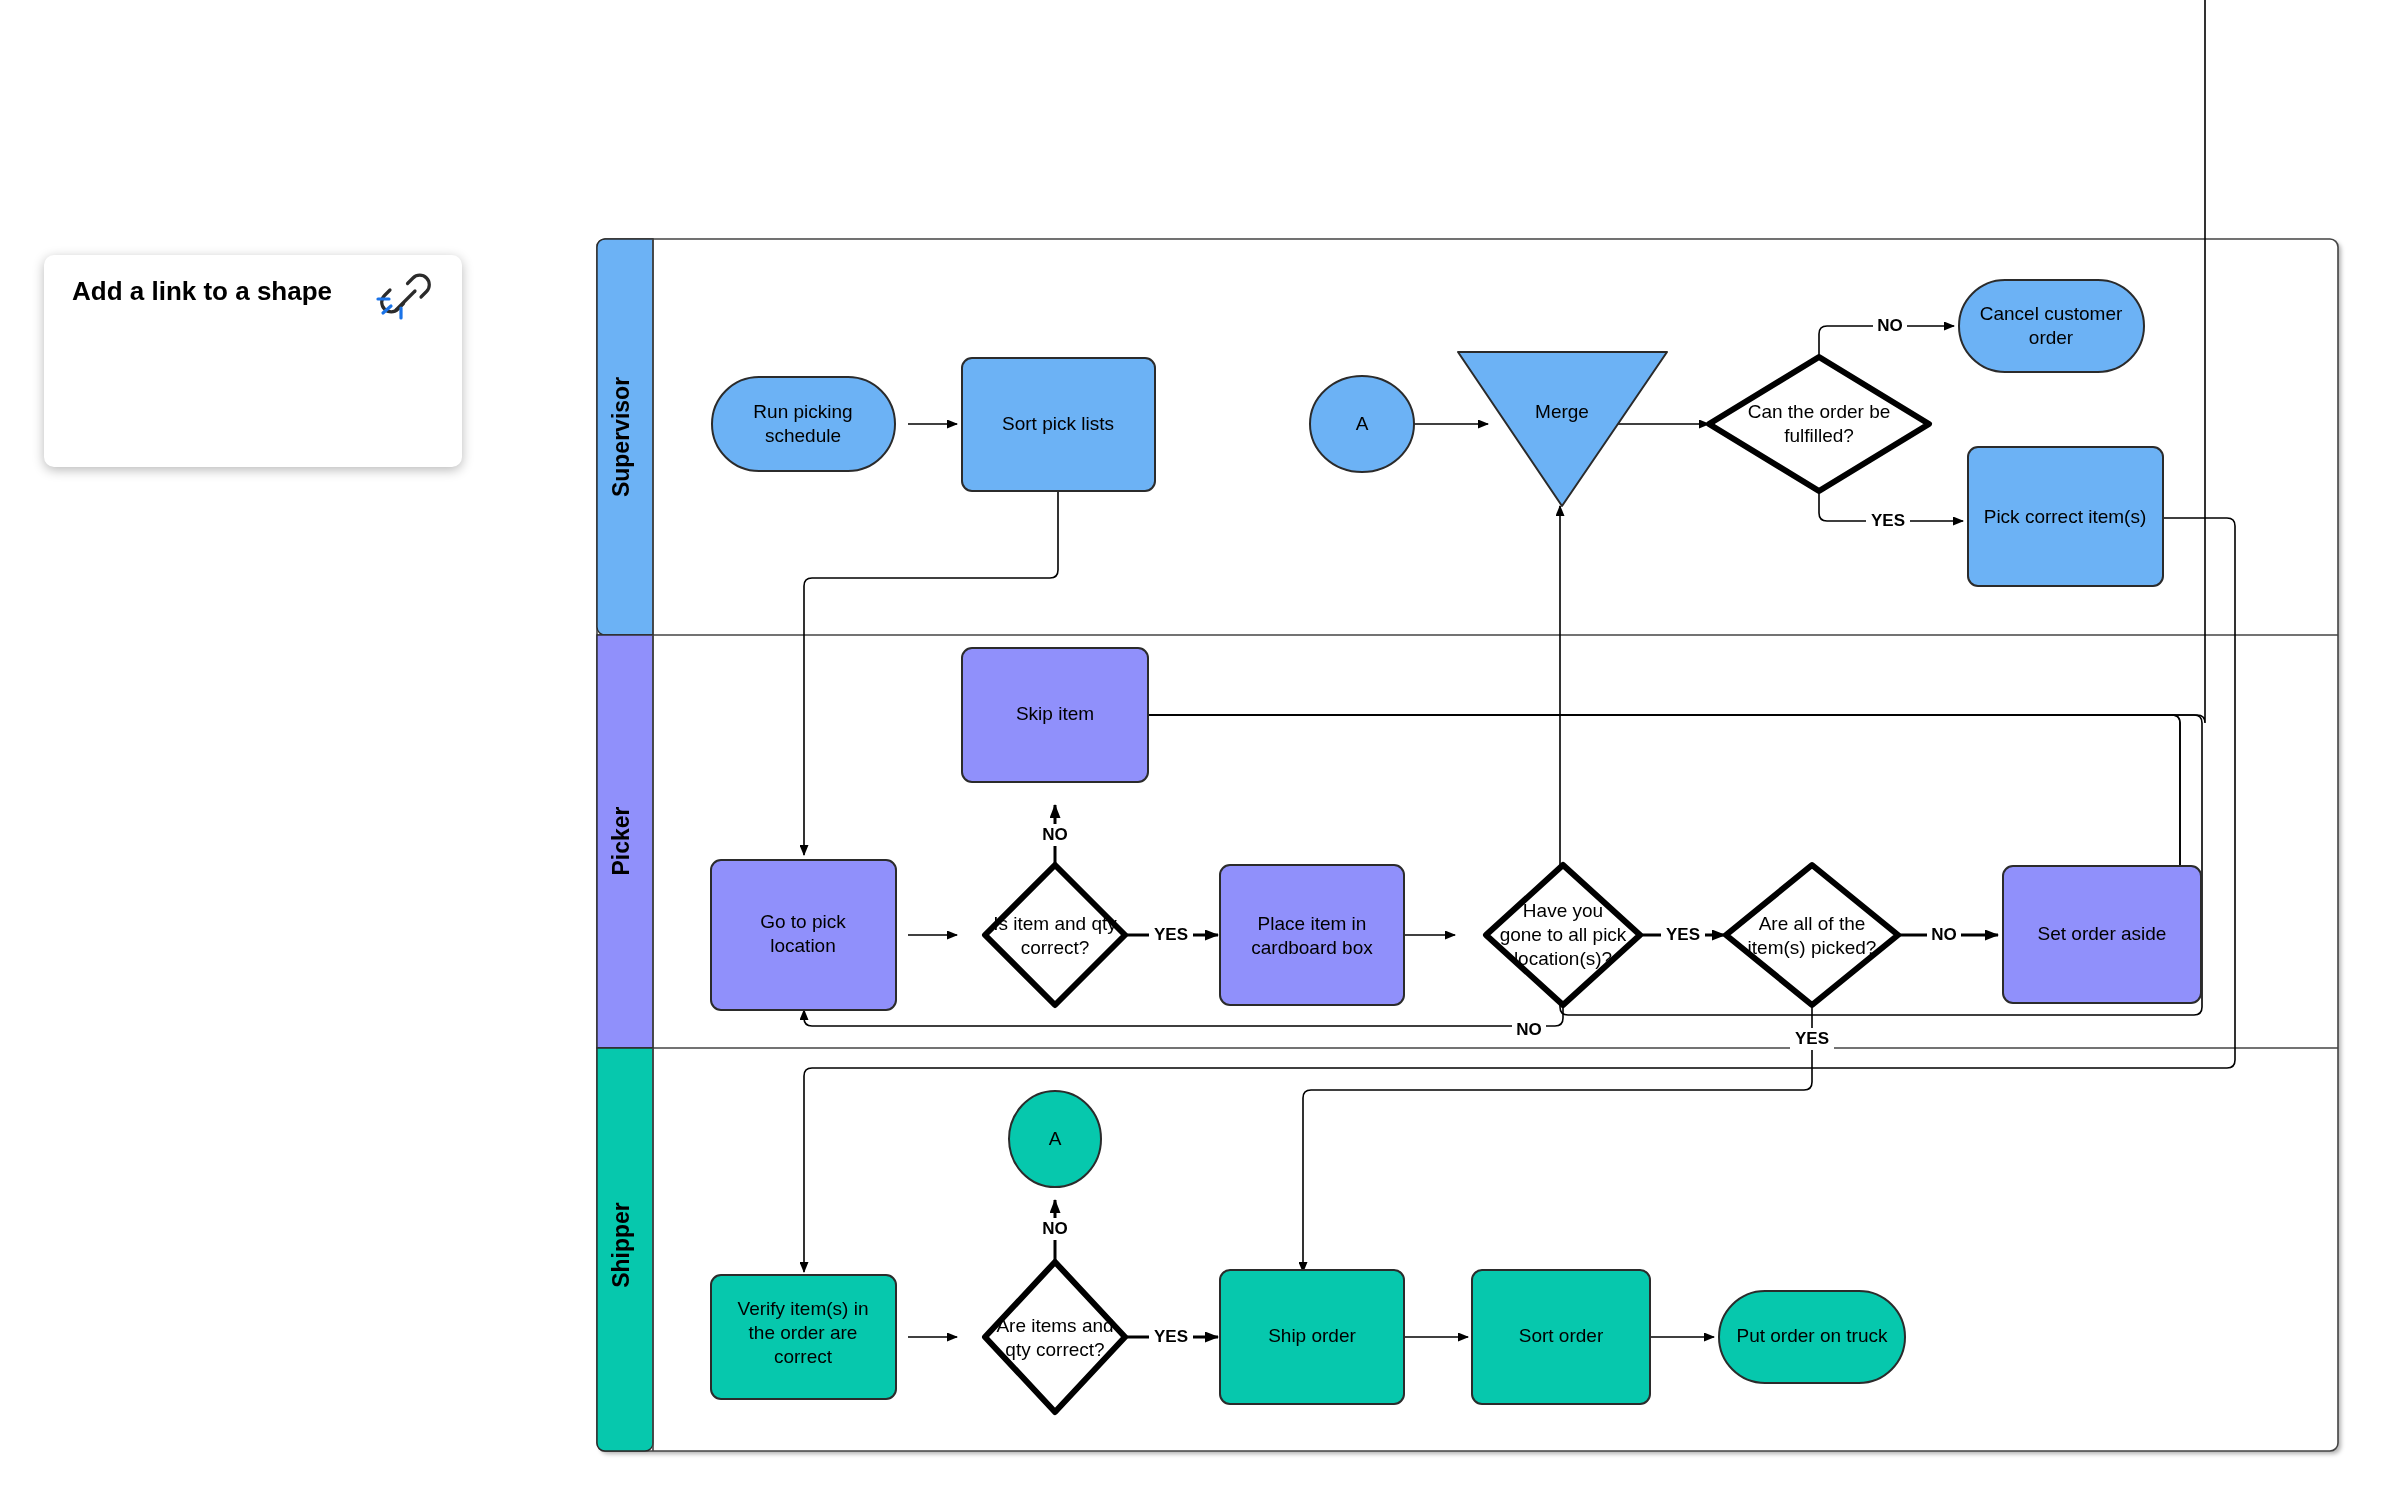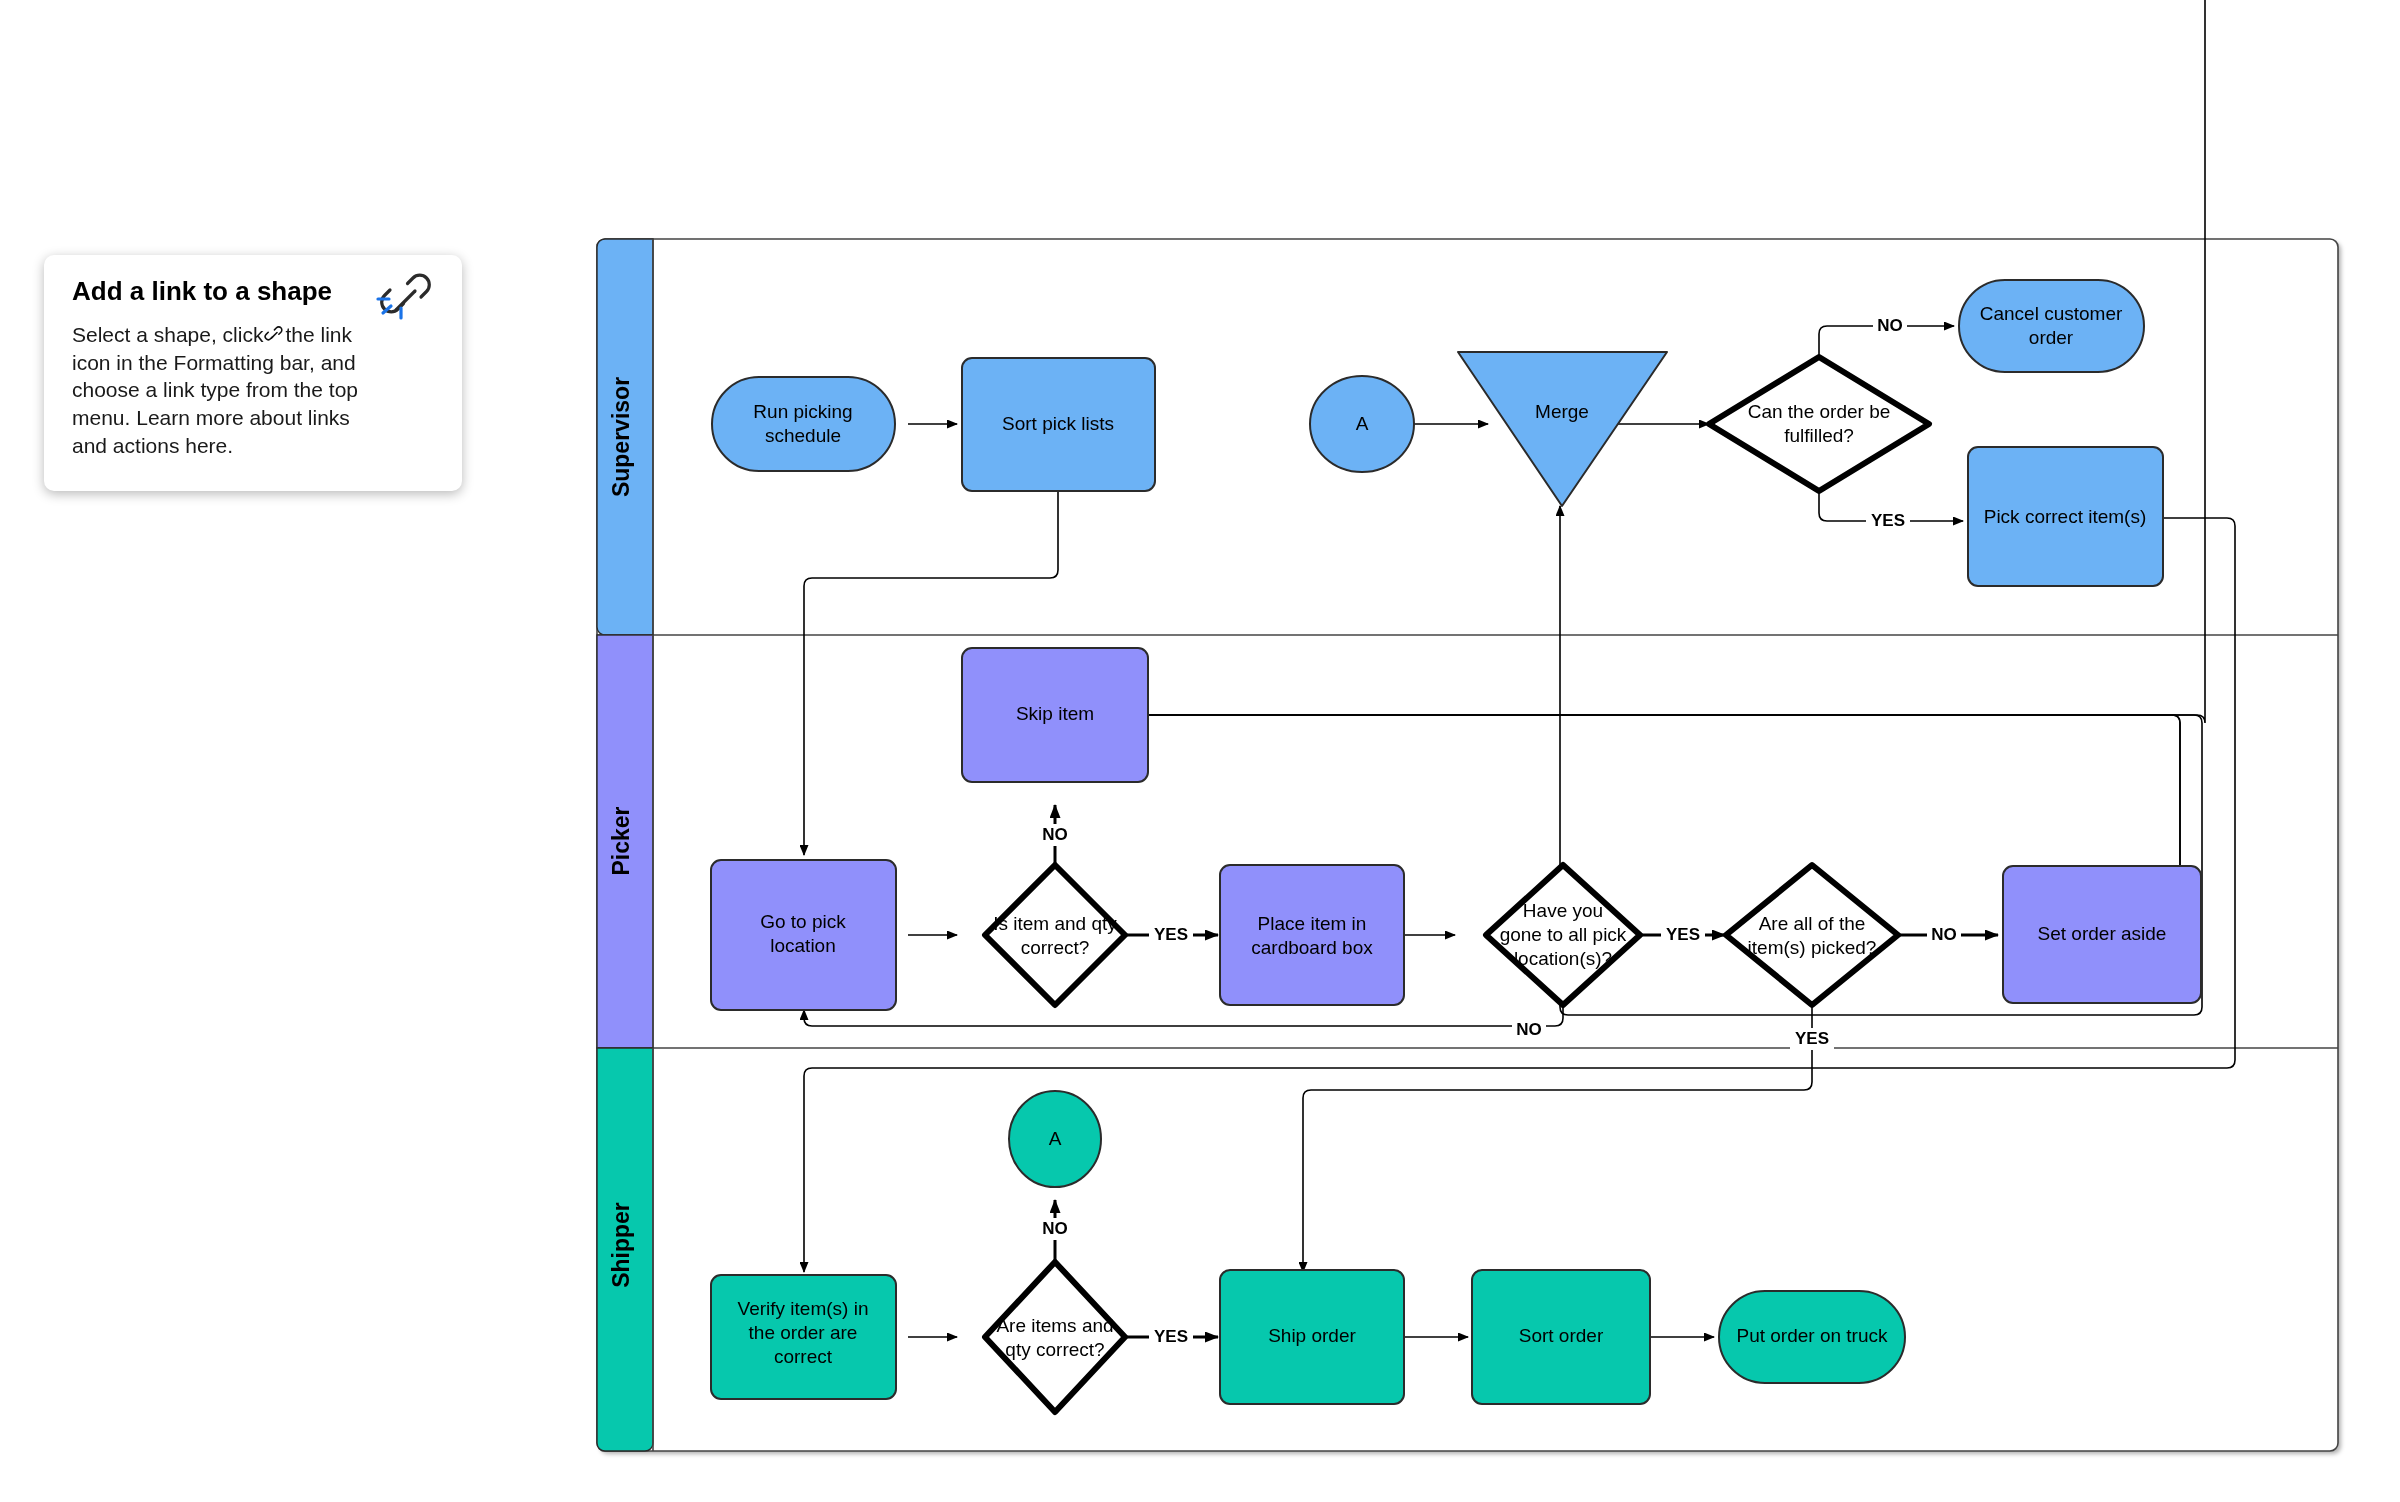--- a/index.html
+++ b/index.html
@@ -1,21 +1,21 @@
 <!DOCTYPE html>
 <html><head>
 <meta charset="utf-8">
 <style>
   html,body{margin:0;padding:0;background:#ffffff;}
   body{width:2400px;height:1502px;position:relative;overflow:hidden;
        font-family:"Liberation Sans","DejaVu Sans",sans-serif;}
 
   
   #tip-card{
-    position:absolute;left:44px;top:255px;width:418px;height:236px;
+    position:absolute;left:44px;top:255px;width:418px;height:212px;
     background:#ffffff;border-radius:10px;
     box-shadow:0 3px 12px rgba(0,0,0,.28);
     box-sizing:border-box;padding:22px 26px 18px 28px;
   }
   #tip-title{font-size:26px;font-weight:bold;color:#000;line-height:1.15;margin:0 0 14px 0;}
   #tip-body{font-size:21px;color:#1a1a1a;line-height:1.32;margin:0;max-width:300px;}
   #tip-icon{position:absolute;right:24px;top:18px;width:66px;height:60px;}
   .inline-link-ico{display:inline-block;vertical-align:-3px;width:22px;height:19px;}
 
   
@@ -29,28 +29,20 @@
   .flow-thick{fill:none;stroke:#000;stroke-width:3;}
   .shape-stroke{stroke:#2b2b2b;stroke-width:2;}
   .shape-sel{stroke:#000;stroke-width:6;fill:#ffffff;}
   .lane-border{fill:none;stroke:#444;stroke-width:1.6;}
 </style>
 </head>
 <body>
 
 <div id="tip-card">
   <div id="tip-title">Add a link to a shape</div>
-  <div id="tip-body"><span>Select a shape, click</span><span class="inline-link-ico">
-      <svg viewBox="0 0 24 22" width="22" height="19" aria-hidden="true">
-        <g fill="none" stroke="#111" stroke-width="1.8" stroke-linecap="round">
-          <path d="M9 14 L15.5 7.5"></path>
-          <path d="M12.5 4.5 l2.4 -2.4 a3.6 3.6 0 0 1 5.1 5.1 l-2.4 2.4"></path>
-          <path d="M10.4 12.4 l-2.4 2.4 a3.6 3.6 0 0 1 -5.1 -5.1 l2.4 -2.4"></path>
-        </g>
-      </svg></span><span>the link icon in the Formatting bar, and choose a link type from the top menu. Learn more about links and actions here.</span></div>
   <div id="tip-icon">
     <svg viewBox="0 0 66 60" width="66" height="60" aria-hidden="true">
       <g fill="none" stroke="#2b2b2b" stroke-width="3.2" stroke-linecap="round">
         <path d="M24 37 L43 18"></path>
         <path d="M35.5 10.5 l5.5 -5.5 a9.5 9.5 0 0 1 13.5 13.5 l-5.5 5.5"></path>
         <path d="M31.5 30.5 l-5.5 5.5 a9.5 9.5 0 0 1 -13.5 -13.5 l5.5 -5.5"></path>
       </g>
       <g stroke="#1a73e8" stroke-width="3.2" stroke-linecap="round" fill="none">
         <path d="M6 26 L17 26"></path>
         <path d="M11 40 L19 33"></path>

